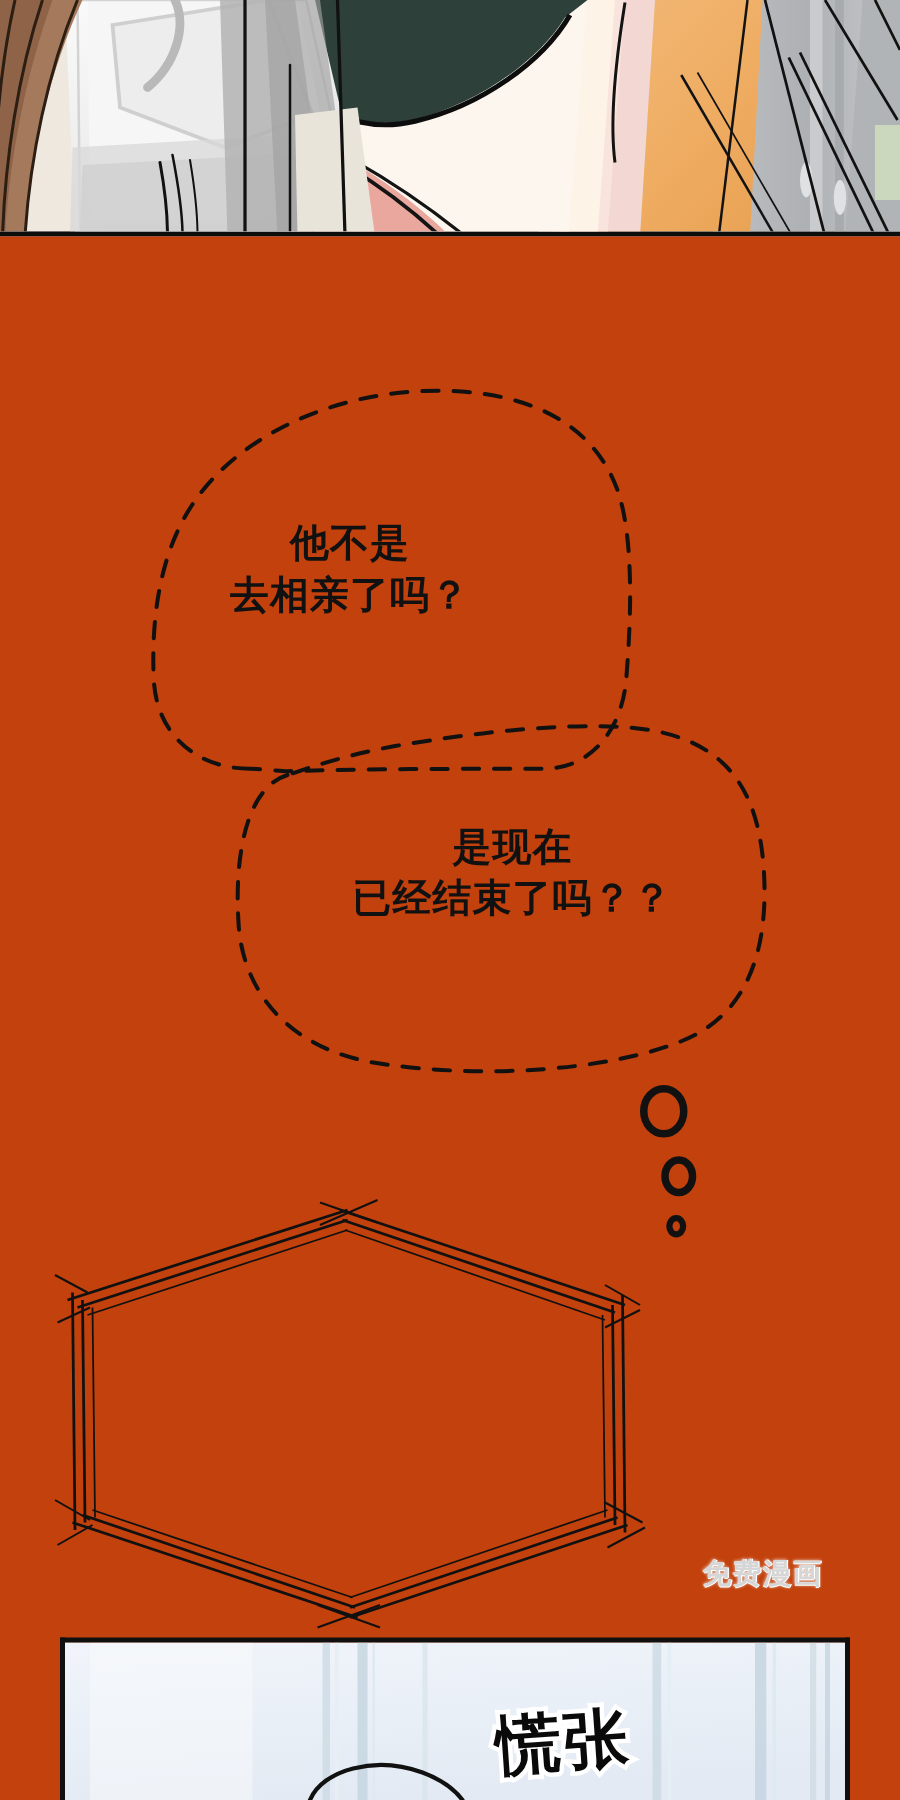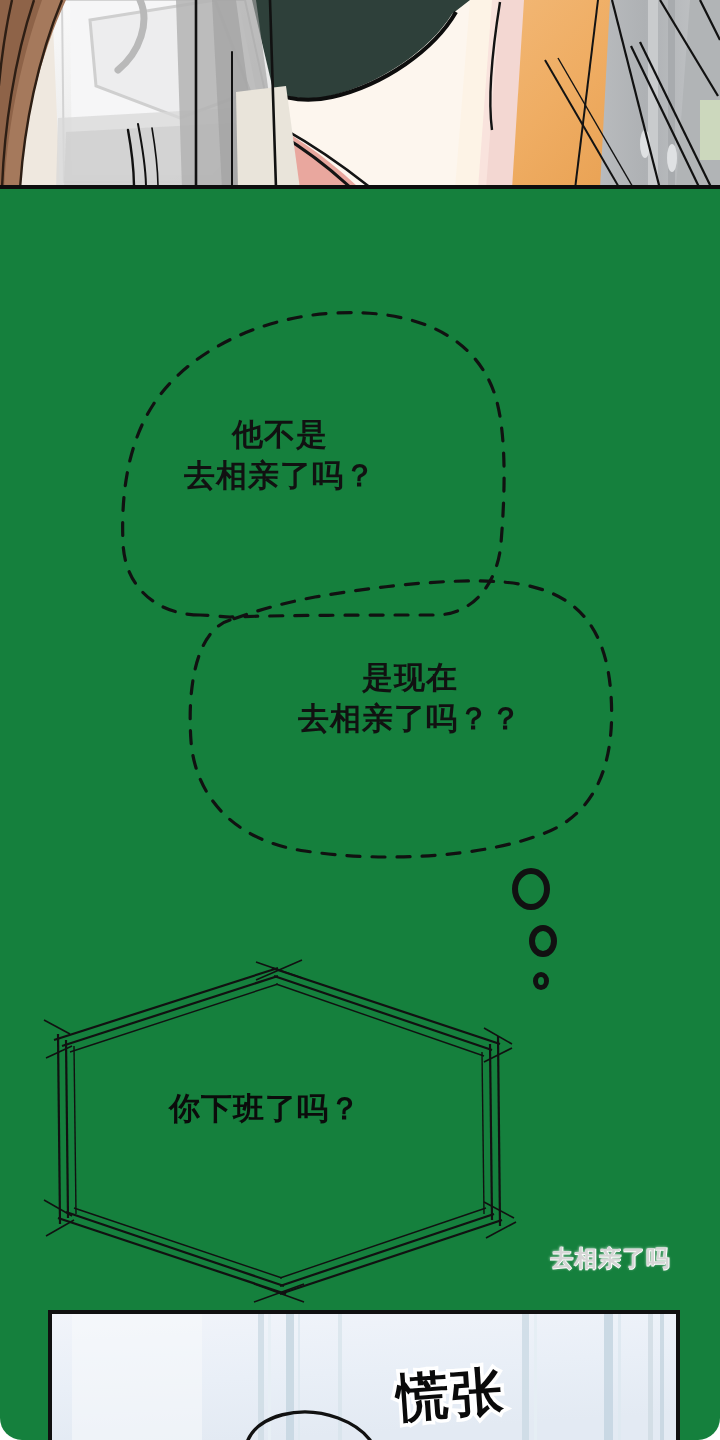--- a/index.html
+++ b/index.html
@@ -13,22 +13,21 @@
     position: relative;
     overflow: hidden;
     font-family: "Liberation Sans", "DejaVu Sans", sans-serif;
   }
 
   .page {
     position: absolute;
     left: 0; top: 0;
     width: 720px;
     height: 1440px;
-    background: #15803d;
-    border-radius: 22px;
+    background: #c2410c;
   }
 
   
   .panel-top {
     position: absolute;
     left: 0; top: 0;
     width: 720px;
     height: 189px;
     overflow: hidden;
     background: #f6f1ea;
@@ -265,21 +264,21 @@
       <ellipse cx="476" cy="604" rx="16" ry="18" fill="none" stroke="#111111" stroke-width="6"></ellipse>
       <ellipse cx="488" cy="656" rx="11" ry="13" fill="none" stroke="#111111" stroke-width="6"></ellipse>
       <ellipse cx="486" cy="696" rx="5.5" ry="6.5" fill="none" stroke="#111111" stroke-width="5"></ellipse>
     </svg>
   </div>
 
   <div class="bubble-text bubble-text-1">他不是
 去相亲了吗？</div>
 
   <div class="bubble-text bubble-text-2">是现在
-去相亲了吗？？</div>
+已经结束了吗？？</div>
 
   <div class="hexbox">
     <svg viewBox="0 0 490 340">
       <g fill="none" stroke="#111111" stroke-width="2.2" stroke-linecap="butt">
 
         <path d="M14 78 L238 6"></path>
         <path d="M232 6 L460 82"></path>
         <path d="M458 74 L460 264"></path>
         <path d="M462 258 L240 332"></path>
         <path d="M246 332 L18 256"></path>
@@ -308,24 +307,23 @@
         <path d="M4 238 L32 254" stroke-width="1.6"></path>
         <path d="M6 274 L34 258" stroke-width="1.6"></path>
         <path d="M444 240 L474 256" stroke-width="1.6"></path>
         <path d="M446 276 L476 260" stroke-width="1.6"></path>
         <path d="M214 322 L264 340" stroke-width="1.6"></path>
         <path d="M214 340 L264 322" stroke-width="1.6"></path>
       </g>
     </svg>
   </div>
 
-  <div class="hex-text">你下班了吗？</div>
 
   <div class="watermark">
-    <div class="wm-sub">去相亲了吗</div>
+    <div class="wm-sub">免费漫画</div>
   </div>
 
   <div class="panel-bottom">
     <svg viewBox="0 0 624 126" preserveAspectRatio="none">
       <defs>
         <linearGradient id="glassG" x1="0" y1="0" x2="0.3" y2="1">
           <stop offset="0%" stop-color="#f1f4fa"></stop>
           <stop offset="55%" stop-color="#e9eff7"></stop>
           <stop offset="100%" stop-color="#e3eaf3"></stop>
         </linearGradient>

